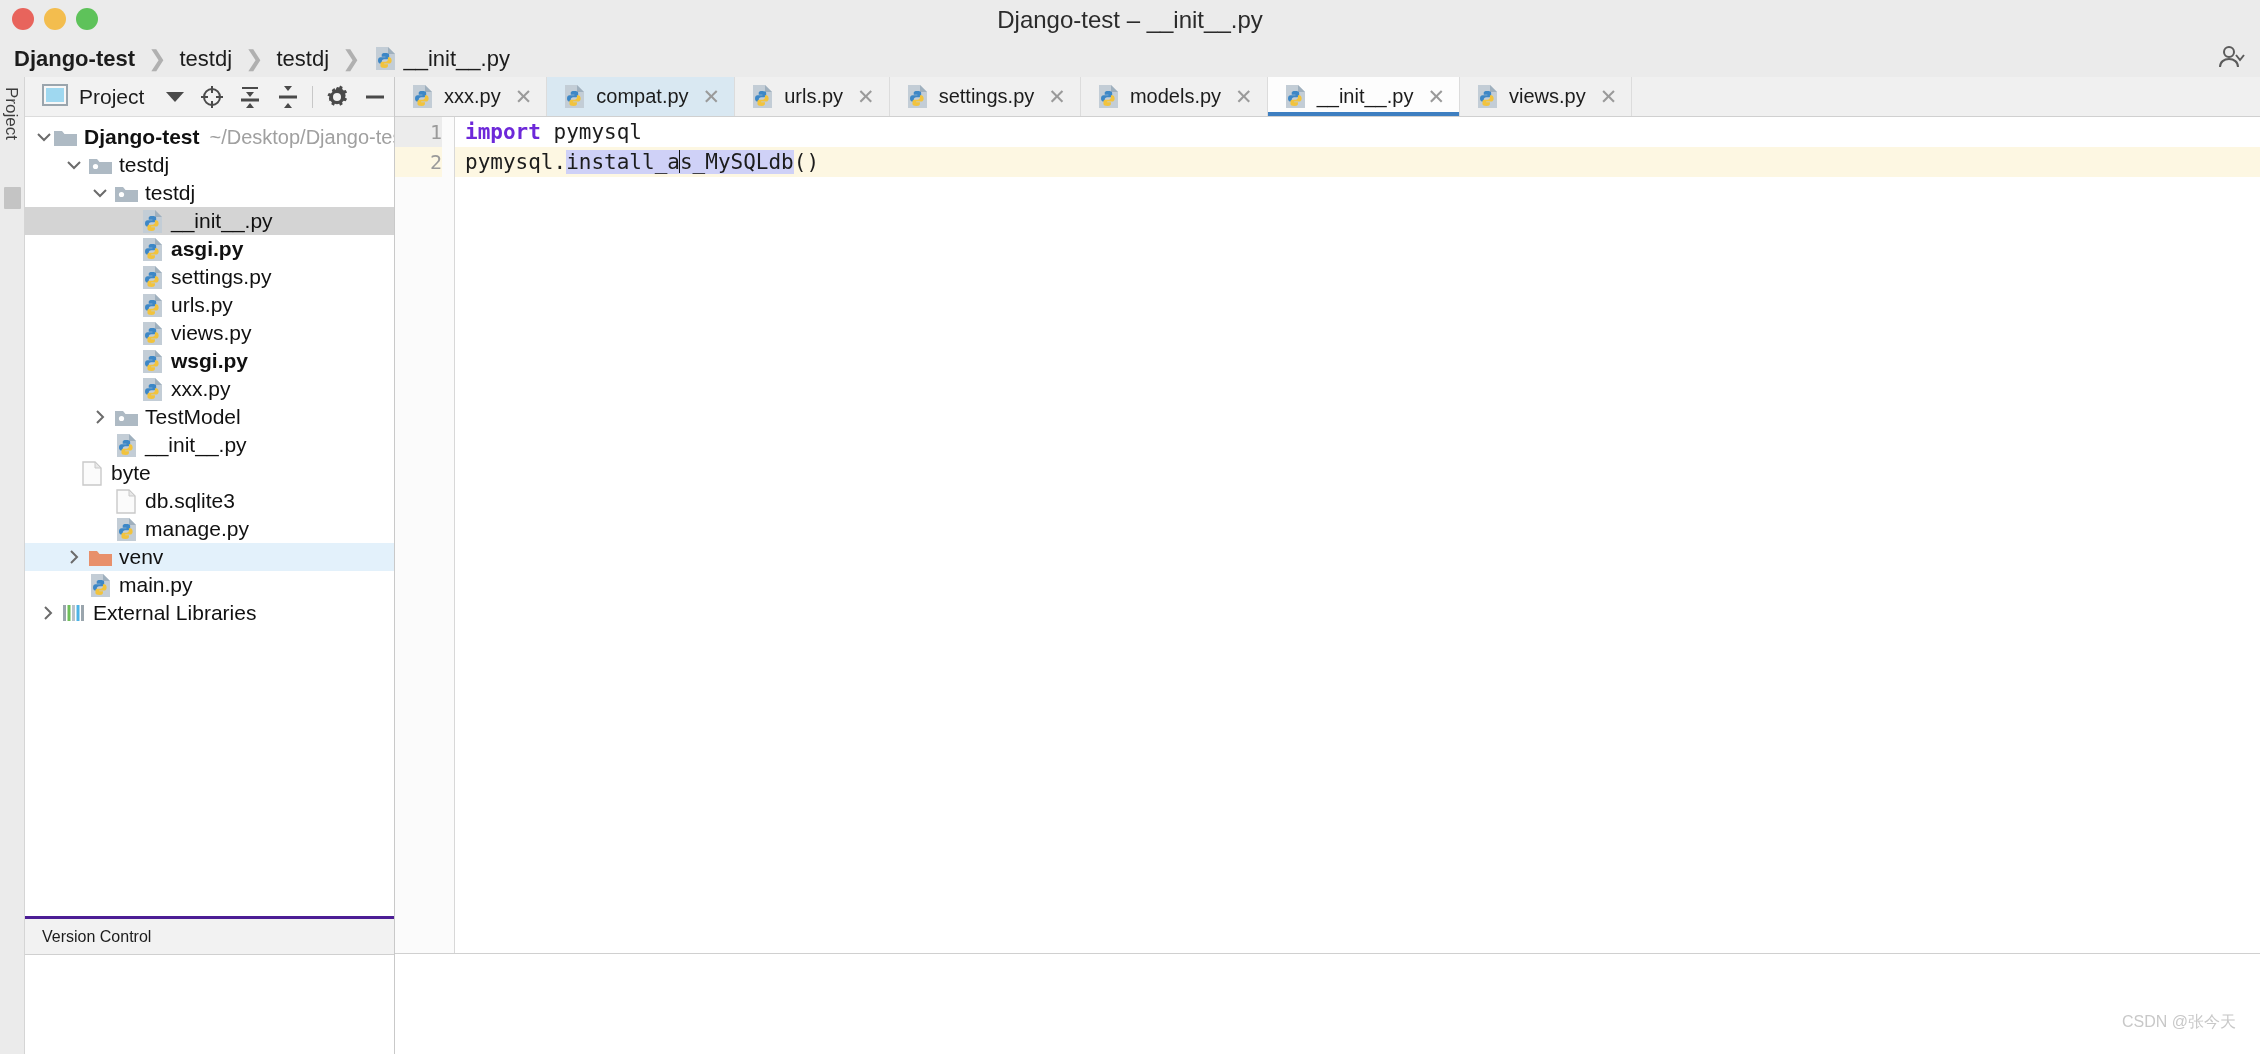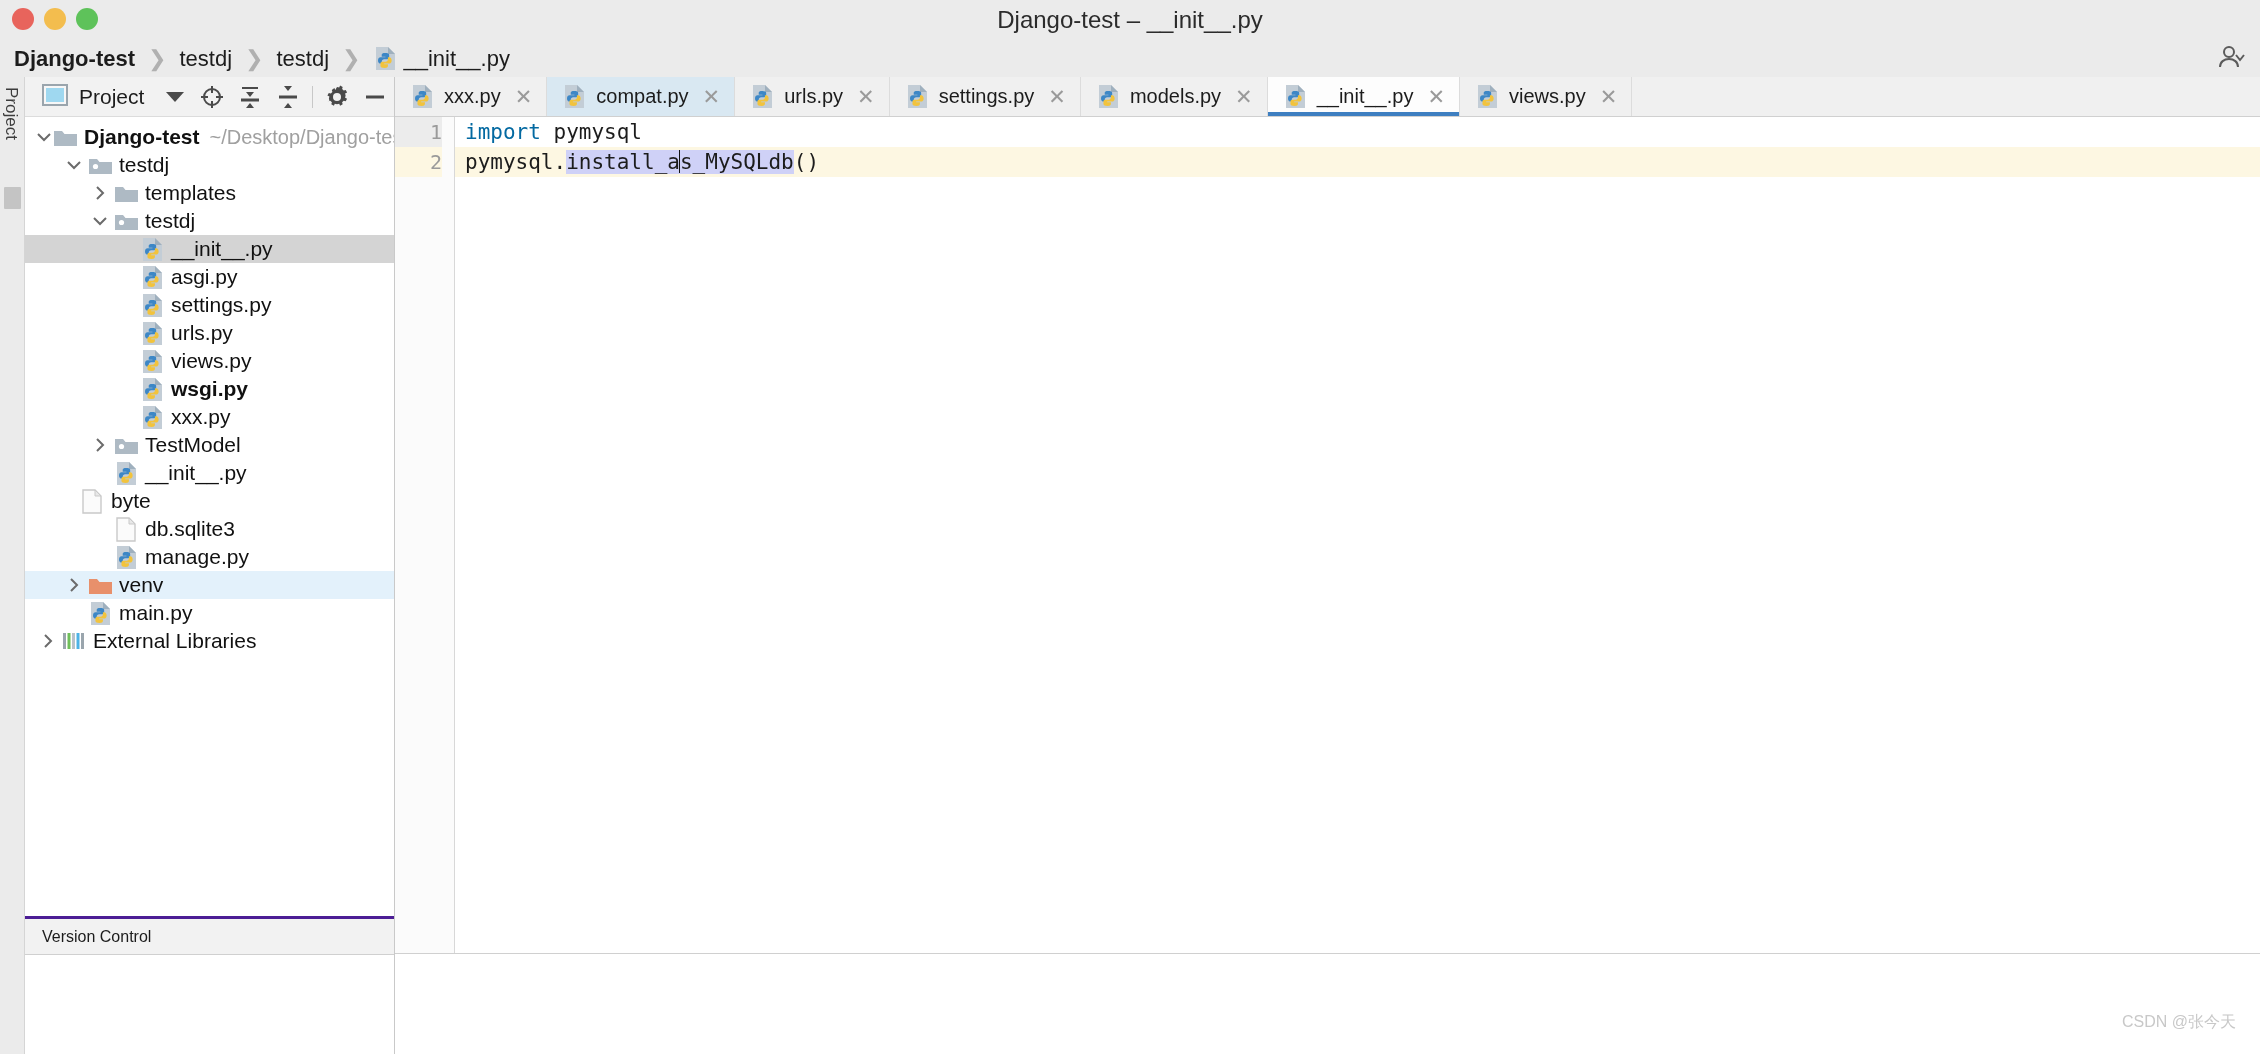--- a/index.html
+++ b/index.html
@@ -130,21 +130,21 @@
   }
   .gline { height:30px; line-height:30px; }
   .gline.g1 { background:#ececec; }
   .gline.g2 { background:#fdf7e2; }
   .codearea { flex:1; position:relative; background:#fff; min-width:0; }
   .cline {
     height:30px; line-height:30px; font-family:"DejaVu Sans Mono", monospace;
     font-size:21px; color:#1c1c1c; padding-left:10px; white-space:pre;
   }
   .cline.l2 { background:#fdf7e2; }
-  .kw { color:#0369a1; font-weight:normal; }
+  .kw { color:#6d28d9; font-weight:bold; }
   .sel { background:#cfd1f7; }
   .caret {
     display:inline-block; width:2px; height:23px; background:#111;
     vertical-align:-4px; margin:0 -1px;
   }
   .editor-bottom { height:100px; background:#fff; position:relative; }
   .watermark {
     position:absolute; right:24px; bottom:21px;
     font-size:16px; color:#c8c8c8; white-space:nowrap;
   }
@@ -284,33 +284,20 @@
               <svg width="25" height="21" viewBox="0 0 25 21">
     <path d="M1 4 h8 l2.5 3 H24 v12 H1 Z" fill="#aebac4"></path>
     <circle cx="7.5" cy="11.5" r="2.6" fill="#ffffff"></circle>
               </svg>
             </span>
             <span class="tlabel">testdj</span>
           </div>
           <div class="trow" style="padding-left: 62px;">
             <span class="twist">
               <svg width="18" height="18" viewBox="0 0 18 18">
-                <path d="M6 3 l6 6 l-6 6" fill="none" stroke="#6b6b6b" stroke-width="2"></path>
-              </svg>
-            </span>
-            <span class="ticon">
-              <svg width="25" height="21" viewBox="0 0 25 21">
-    <path d="M1 4 h8 l2.5 3 H24 v12 H1 Z" fill="#aebac4"></path>
-              </svg>
-            </span>
-            <span class="tlabel">templates</span>
-          </div>
-          <div class="trow" style="padding-left: 62px;">
-            <span class="twist">
-              <svg width="18" height="18" viewBox="0 0 18 18">
                 <path d="M3 6 l6 6 l6 -6" fill="none" stroke="#6b6b6b" stroke-width="2"></path>
               </svg>
             </span>
             <span class="ticon">
               <svg width="25" height="21" viewBox="0 0 25 21">
     <path d="M1 4 h8 l2.5 3 H24 v12 H1 Z" fill="#aebac4"></path>
     <circle cx="7.5" cy="11.5" r="2.6" fill="#ffffff"></circle>
               </svg>
             </span>
             <span class="tlabel">testdj</span>
@@ -322,21 +309,21 @@
     <path d="M2 1 h12 l7 7 v16 H2 Z" fill="#c3cdd6"></path>
     <path d="M14 1 l7 7 h-7 Z" fill="#9fb0be"></path>
     <g transform="translate(4,7) scale(0.62)">
       <path d="M11 0c-3 0-5 1-5 3v3h6v1H4c-2 0-4 1.5-4 5s2 5 4 5h2v-3c0-2 1.5-4 4-4h5c2 0 3-1.5 3-3V3c0-2-2-3-7-3z" fill="#3d87c6"></path>
       <path d="M11 24c3 0 5-1 5-3v-3h-6v-1h8c2 0 4-1.5 4-5s-2-5-4-5h-2v3c0 2-1.5 4-4 4H7c-2 0-3 1.5-3 3v4c0 2 2 3 7 3z" fill="#f2c33c"></path>
     </g>
               </svg>
             </span>
             <span class="tlabel">__init__.py</span>
           </div>
-          <div class="trow" style="padding-left: 88px;">
+          <div class="trow" style="padding-left: 88px; font-weight: bold;">
             <span class="twist"></span>
             <span class="ticon">
               <svg width="23" height="25" viewBox="0 0 23 25">
     <path d="M2 1 h12 l7 7 v16 H2 Z" fill="#c3cdd6"></path>
     <path d="M14 1 l7 7 h-7 Z" fill="#9fb0be"></path>
     <g transform="translate(4,7) scale(0.62)">
       <path d="M11 0c-3 0-5 1-5 3v3h6v1H4c-2 0-4 1.5-4 5s2 5 4 5h2v-3c0-2 1.5-4 4-4h5c2 0 3-1.5 3-3V3c0-2-2-3-7-3z" fill="#3d87c6"></path>
       <path d="M11 24c3 0 5-1 5-3v-3h-6v-1h8c2 0 4-1.5 4-5s-2-5-4-5h-2v3c0 2-1.5 4-4 4H7c-2 0-3 1.5-3 3v4c0 2 2 3 7 3z" fill="#f2c33c"></path>
     </g>
               </svg>

